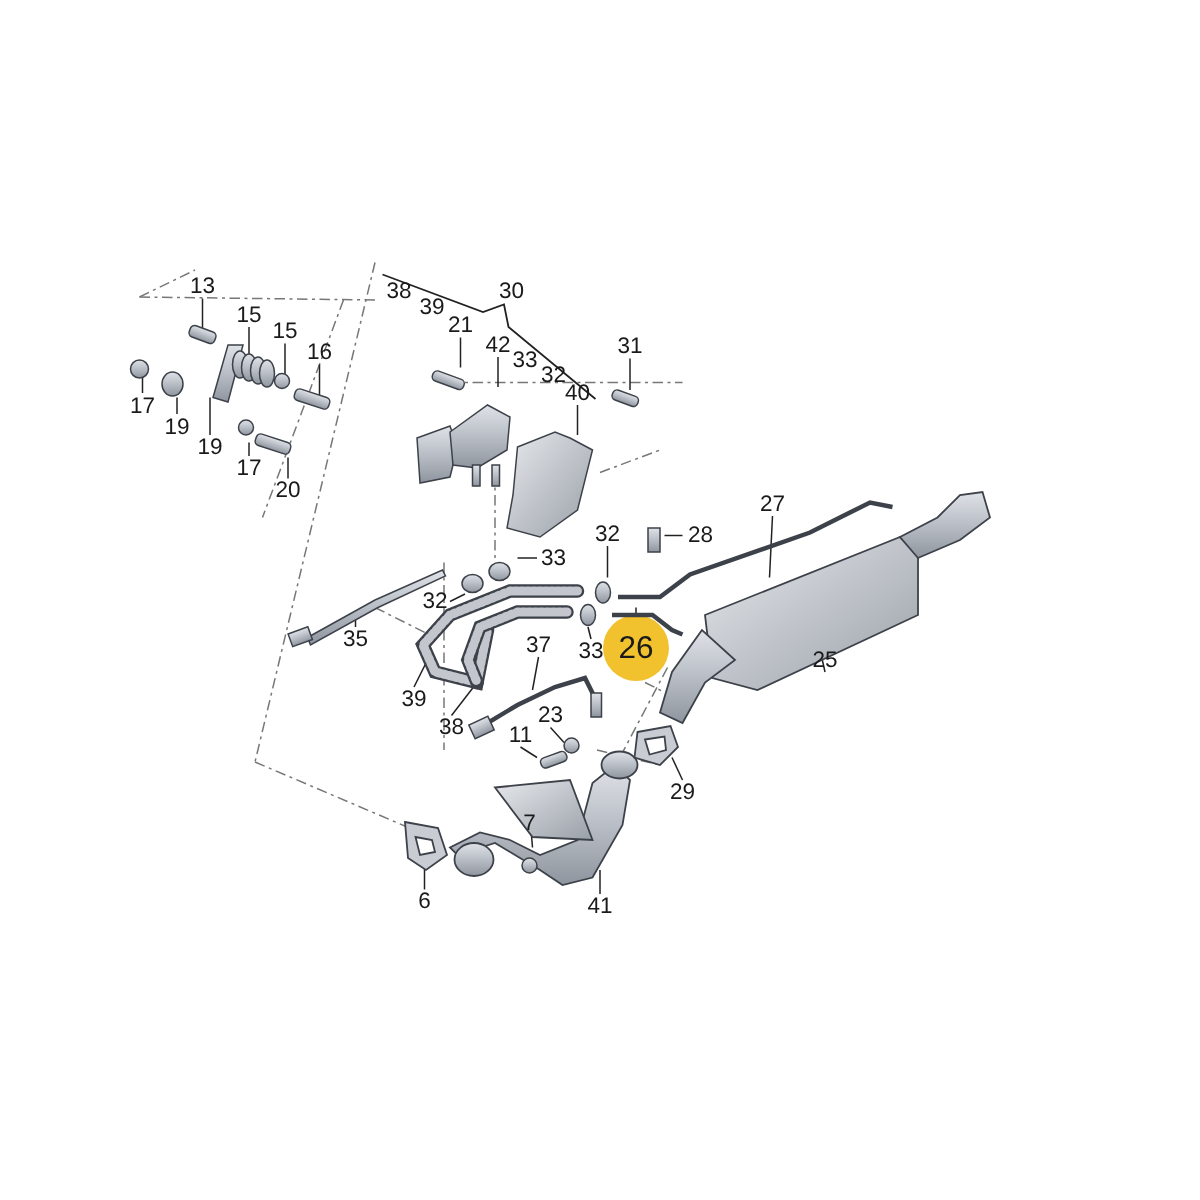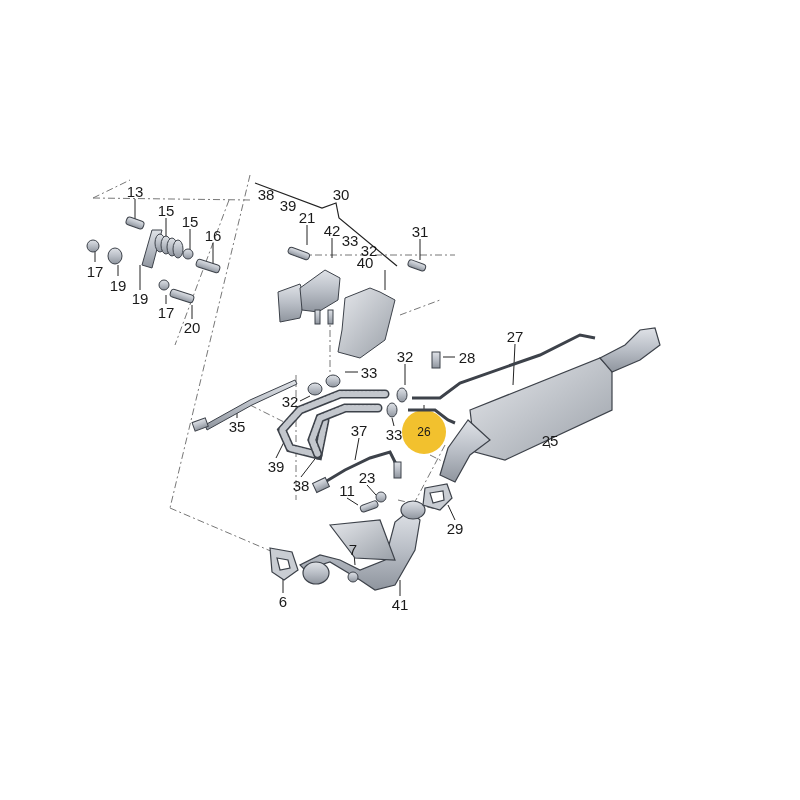--- a/index.html
+++ b/index.html
@@ -1,19 +1,19 @@
 <!DOCTYPE html>
 <html><head>
   <meta charset="utf-8">
   <style>
     html, body { margin: 0; padding: 0; background: #ffffff; }
     body { width: 800px; height: 800px; position: relative; overflow: hidden; font-family: "Liberation Sans", sans-serif; }
     #diagram { position: absolute; left: 0; top: 0; width: 800px; height: 800px; }
     .callout { position: absolute; font-family: "Liberation Sans", sans-serif; font-size: 15px; color: #1a1a1a; line-height: 1; transform: translate(-50%, -50%); white-space: nowrap; cursor: pointer; }
-    .callout.hl { font-size: 12px; }
+    .callout.hl { font-size: 21px; }
   </style>
 </head>
 <body>
 
 <svg id="diagram" viewBox="0 0 800 800" xmlns="http://www.w3.org/2000/svg">
   <defs>
     <linearGradient id="metal" x1="0" y1="0" x2="0" y2="1">
       <stop offset="0" stop-color="#dfe2e7"></stop>
       <stop offset="0.5" stop-color="#b9bec6"></stop>
       <stop offset="1" stop-color="#8f959e"></stop>
@@ -174,21 +174,21 @@
 <div class="callout" style="left:140px;top:298px">19</div>
 <div class="callout" style="left:166px;top:312px">17</div>
 <div class="callout" style="left:192px;top:327px">20</div>
 <div class="callout" style="left:266px;top:194px">38</div>
 <div class="callout" style="left:341px;top:194px">30</div>
 <div class="callout" style="left:288px;top:205px">39</div>
 <div class="callout" style="left:307px;top:217px">21</div>
 <div class="callout" style="left:332px;top:230px">42</div>
 <div class="callout" style="left:350px;top:240px">33</div>
 <div class="callout" style="left:369px;top:250px">32</div>
-<div class="callout" style="left:365px;top:262px">40</div>
+<div class="callout" style="left:385px;top:262px">40</div>
 <div class="callout" style="left:420px;top:231px">31</div>
 <div class="callout" style="left:405px;top:356px">32</div>
 <div class="callout" style="left:467px;top:357px">28</div>
 <div class="callout" style="left:515px;top:336px">27</div>
 <div class="callout" style="left:369px;top:372px">33</div>
 <div class="callout" style="left:290px;top:401px">32</div>
 <div class="callout" style="left:237px;top:426px">35</div>
 <div class="callout" style="left:394px;top:434px">33</div>
 <div class="callout hl" style="left:424px;top:432px">26</div>
 <div class="callout" style="left:359px;top:430px">37</div>

